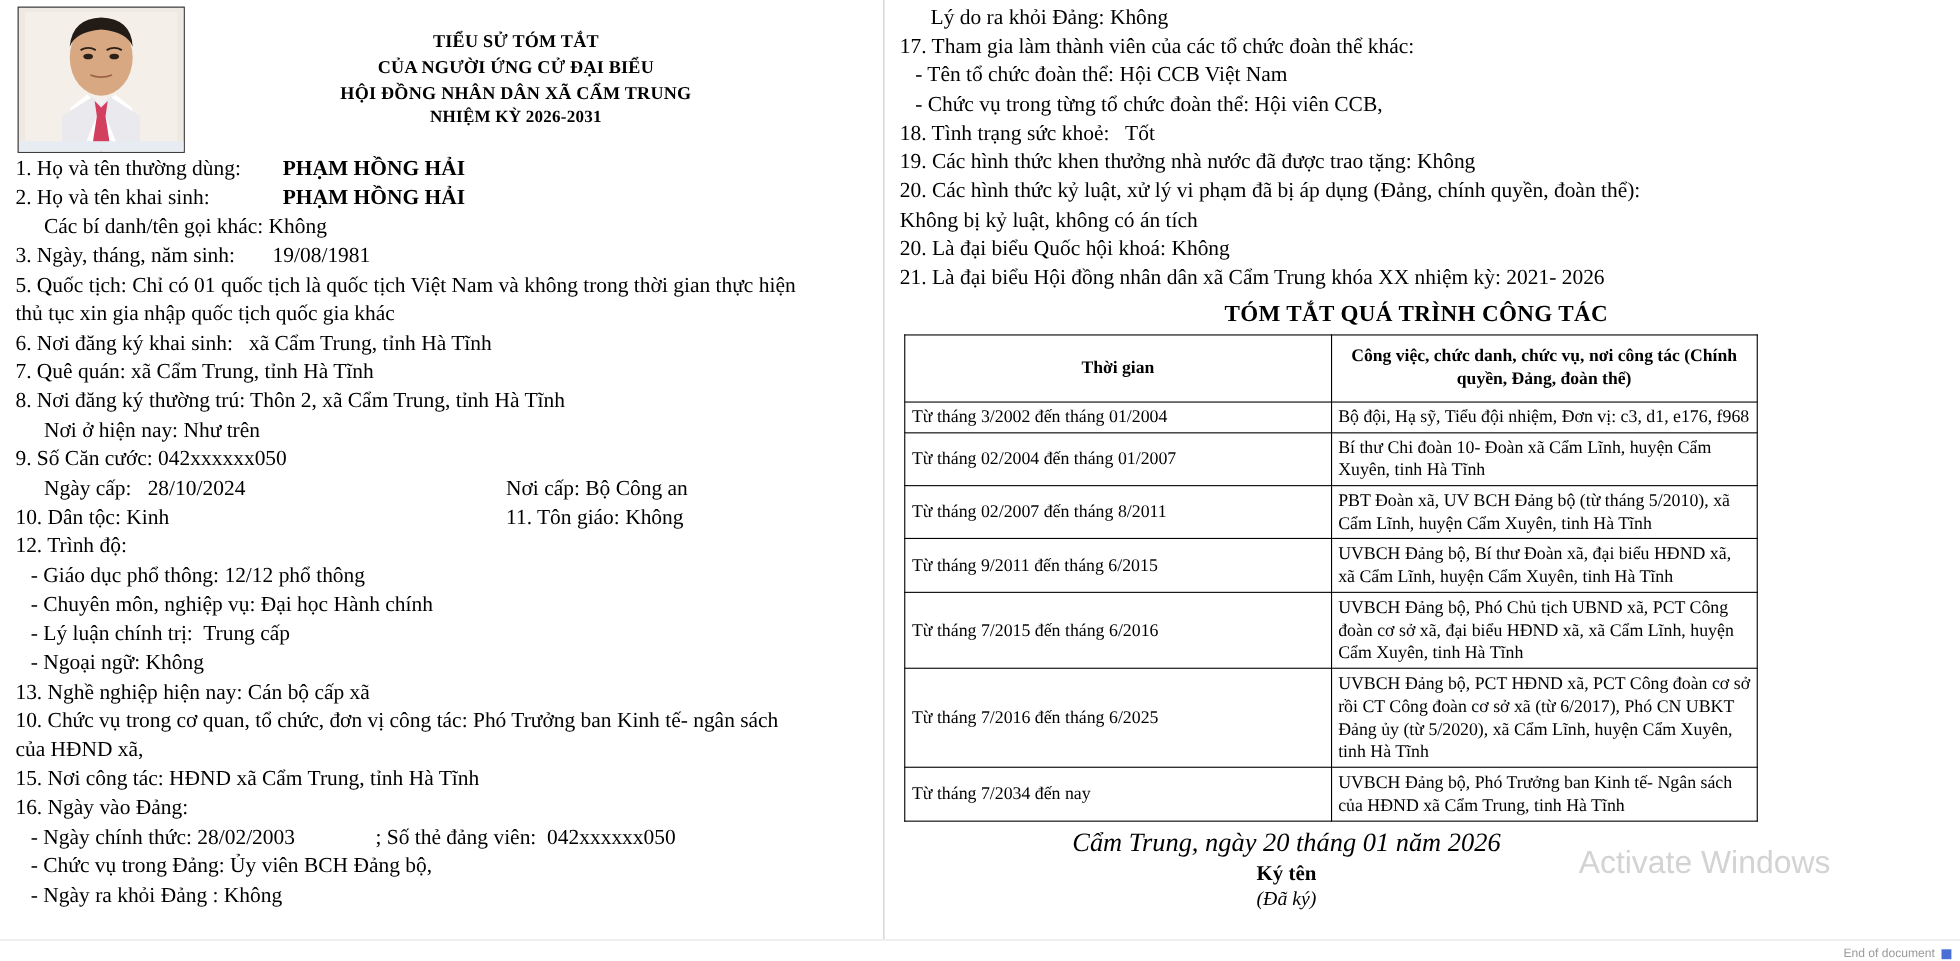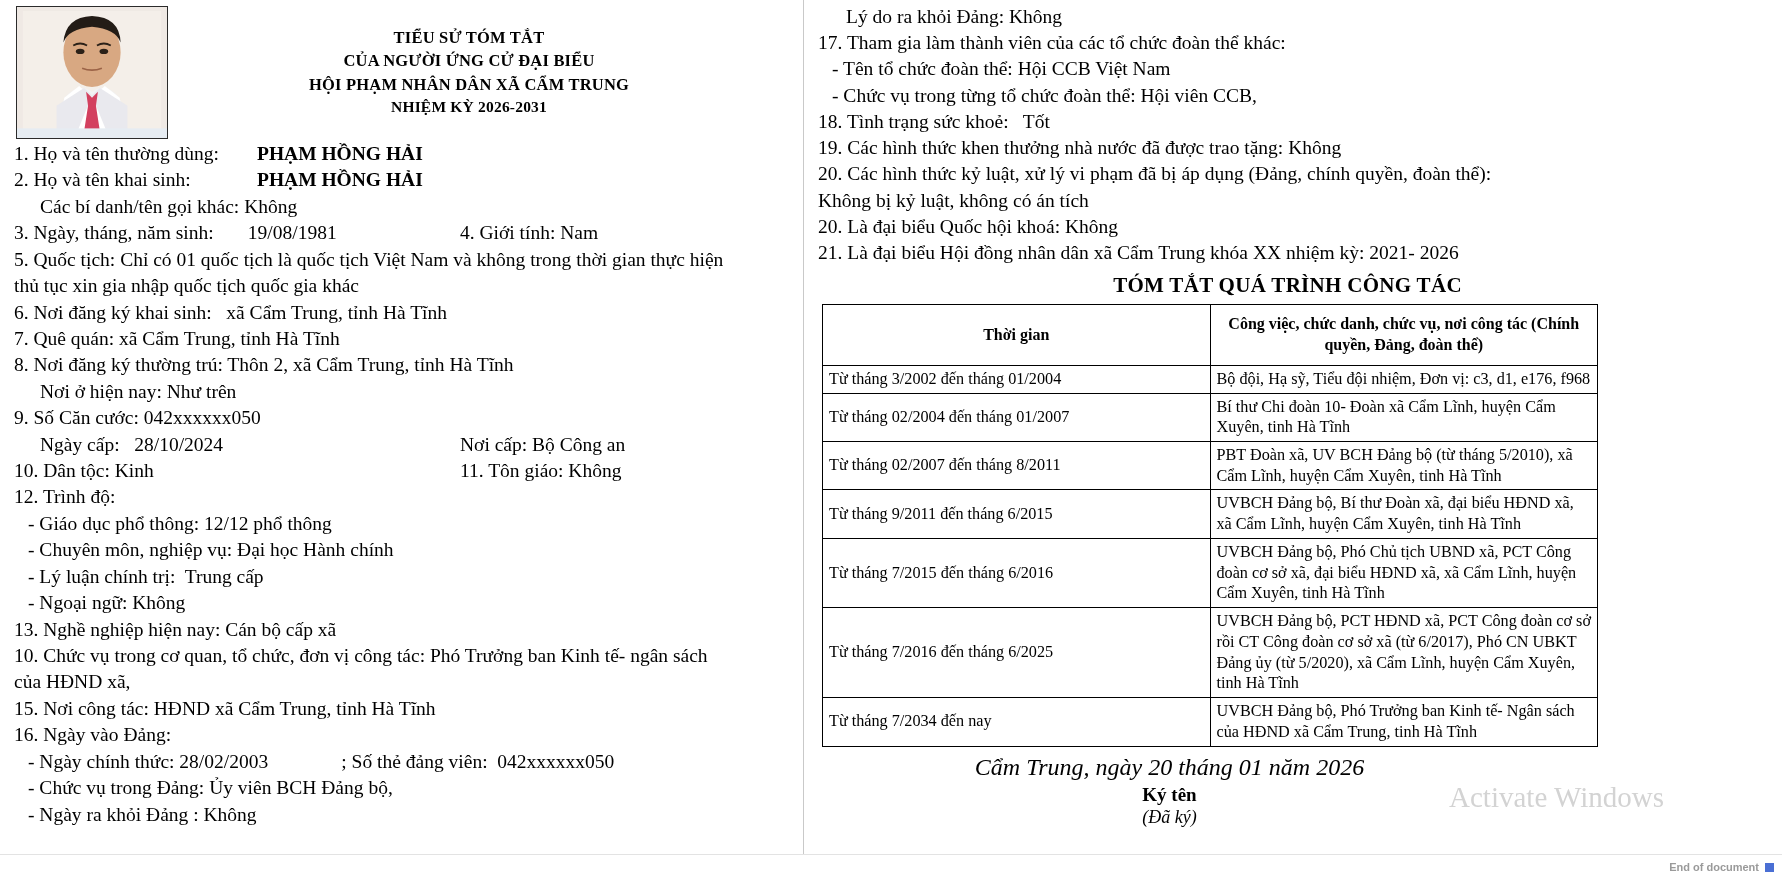--- a/index.html
+++ b/index.html
@@ -116,22 +116,22 @@
     text-align: center;
     padding-top: 7px;
   }
   .sig-place { font-style: italic; font-size: 24px; }
   .sig-kyten { font-weight: bold; font-size: 19px; margin-top: 3px; }
   .sig-daky { font-style: italic; font-size: 18px; margin-top: 1px; }
 
   
   .activate-wm {
     position: absolute;
-    right: 118px; bottom: 60px;
-    font-family: Liberation Serif, serif;
+    right: 118px; bottom: 72px;
+    font-family: Liberation Sans, sans-serif;
     font-size: 29px;
     color: #d3d3d3;
     white-space: nowrap;
     pointer-events: none;
   }
   .status-strip {
     position: absolute;
     left: 0; right: 0; bottom: 0;
     height: 20px;
     border-top: 1px solid #e3e3e3;
@@ -139,21 +139,20 @@
   }
   .status-right {
     position: absolute;
     right: 8px; bottom: 1px;
     font-family: "Liberation Sans", sans-serif;
     font-size: 11px;
     color: #9a9a9a;
     display: flex;
     align-items: center;
     gap: 6px;
-    font-weight: bold;
   }
   .status-sq { width: 9px; height: 9px; background: #4a6fd4; display:inline-block; }
 </style>
 </head>
 <body>
 
 <div class="page">
 
   <div class="col-left">
 
@@ -173,39 +172,38 @@
           <path d="M63 80 L76 92 L89 80 L104 92 L112 129 L40 129 L48 92 Z" fill="#ffffff"></path>
           <path d="M76 90 L84 82 L112 100 L112 129 L92 129 Z" fill="#e9e9ee"></path>
           <path d="M76 90 L68 82 L40 100 L40 129 L60 129 Z" fill="#e9e9ee"></path>
           <path d="M76 92 L82 86 L80 100 L84 126 L76 133 L68 126 L72 100 L70 86 Z" fill="#d3405f"></path>
           <rect x="0" y="123" width="152" height="10" fill="#e6ecf2"></rect>
         </svg>
       </div>
       <div class="title-wrap">
         <div class="title-line">TIỂU SỬ TÓM TẮT</div>
         <div class="title-line">CỦA NGƯỜI ỨNG CỬ ĐẠI BIỂU</div>
-        <div class="title-line">HỘI PHẠM NHÂN DÂN XÃ CẨM TRUNG</div>
+        <div class="title-line">HỘI ĐỒNG NHÂN DÂN XÃ CẨM TRUNG</div>
         <div class="title-line small">NHIỆM KỲ 2026-2031</div>
       </div>
     </div>
 
     <div class="body-text">
       <div class="ln name-line">
         <span class="lbl">1. Họ và tên thường dùng:</span>
         <span class="bold">PHẠM HỒNG HẢI</span>
       </div>
       <div class="ln name-line">
         <span class="lbl">2. Họ và tên khai sinh:</span>
         <span class="bold">PHẠM HỒNG HẢI</span>
       </div>
       <div class="ln ind">Các bí danh/tên gọi khác: Không</div>
 
       <div class="ln two-col-line">
         <span class="a"><span>3. Ngày, tháng, năm sinh:</span>&nbsp;&nbsp;&nbsp;&nbsp;&nbsp;&nbsp;&nbsp;<span>19/08/1981</span></span>
-        <span class="b">4. Giới tính: Nam</span>
       </div>
 
       <div class="ln">5. Quốc tịch: Chỉ có 01 quốc tịch là quốc tịch Việt Nam và không trong thời gian thực hiện</div>
       <div class="ln">thủ tục xin gia nhập quốc tịch quốc gia khác</div>
       <div class="ln">6. Nơi đăng ký khai sinh:   xã Cẩm Trung, tỉnh Hà Tĩnh</div>
       <div class="ln">7. Quê quán: xã Cẩm Trung, tỉnh Hà Tĩnh</div>
       <div class="ln">8. Nơi đăng ký thường trú: Thôn 2, xã Cẩm Trung, tỉnh Hà Tĩnh</div>
       <div class="ln ind">Nơi ở hiện nay: Như trên</div>
       <div class="ln">9. Số Căn cước: 042xxxxxx050</div>
 

